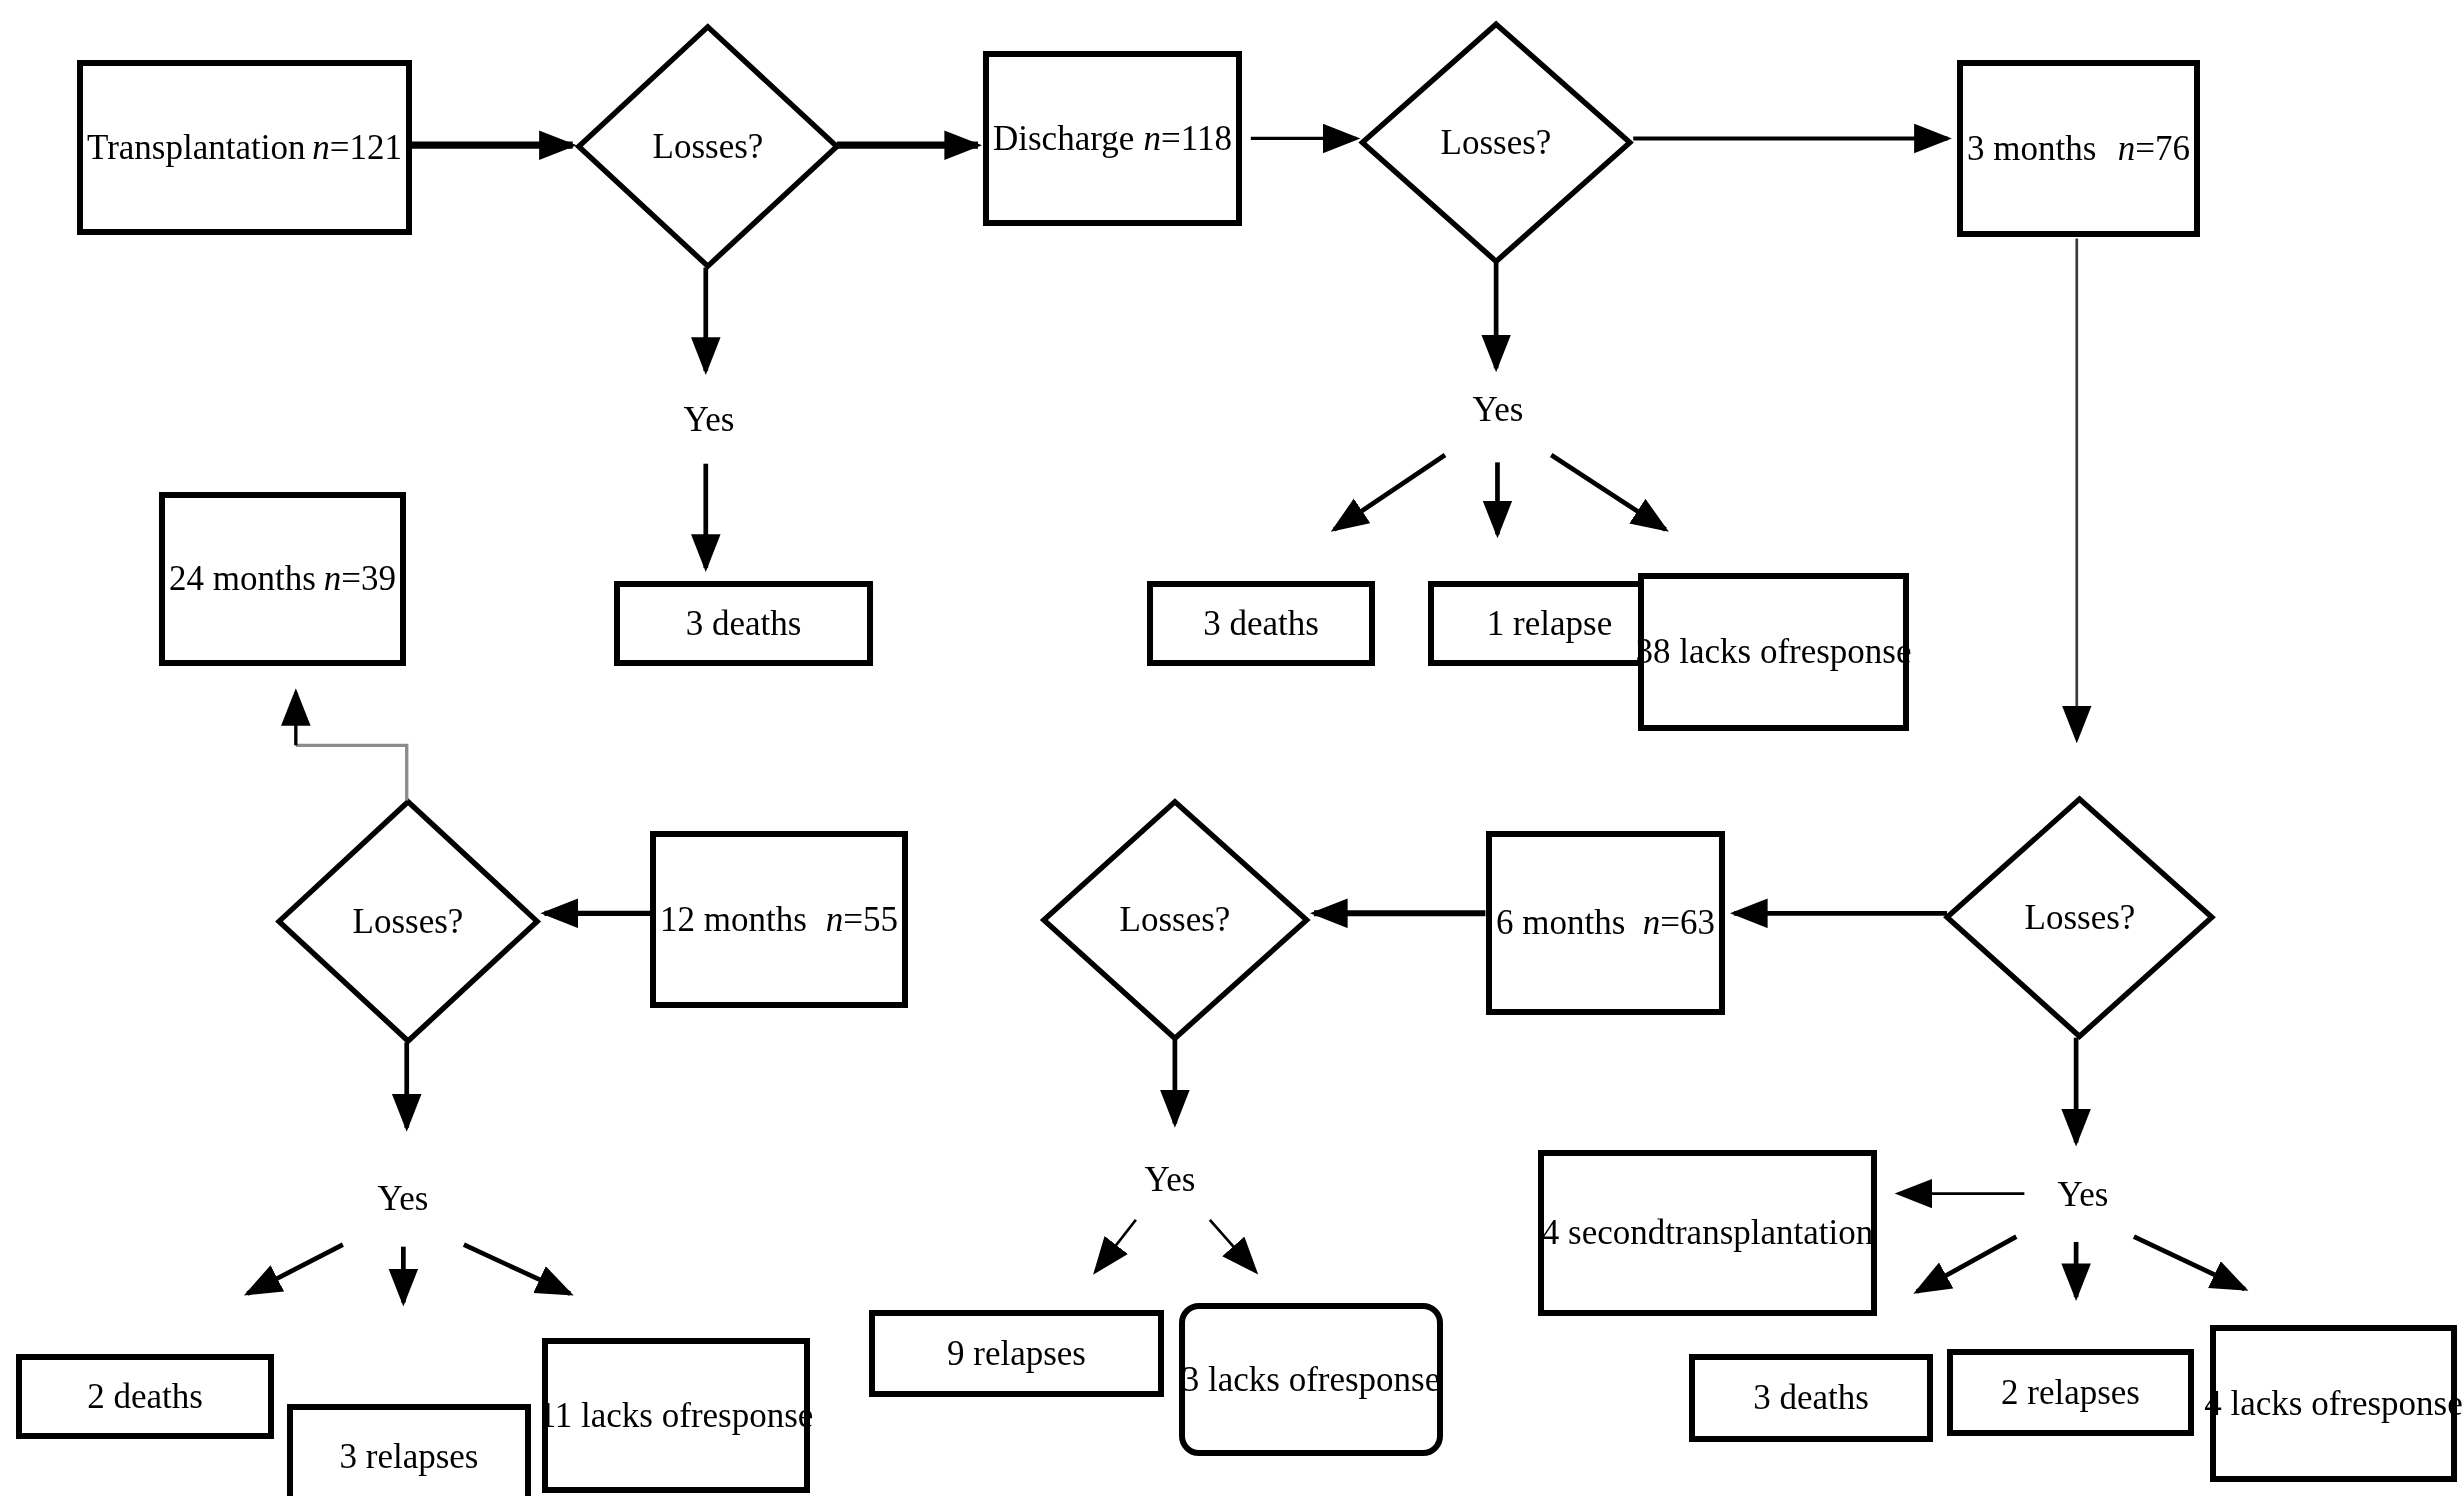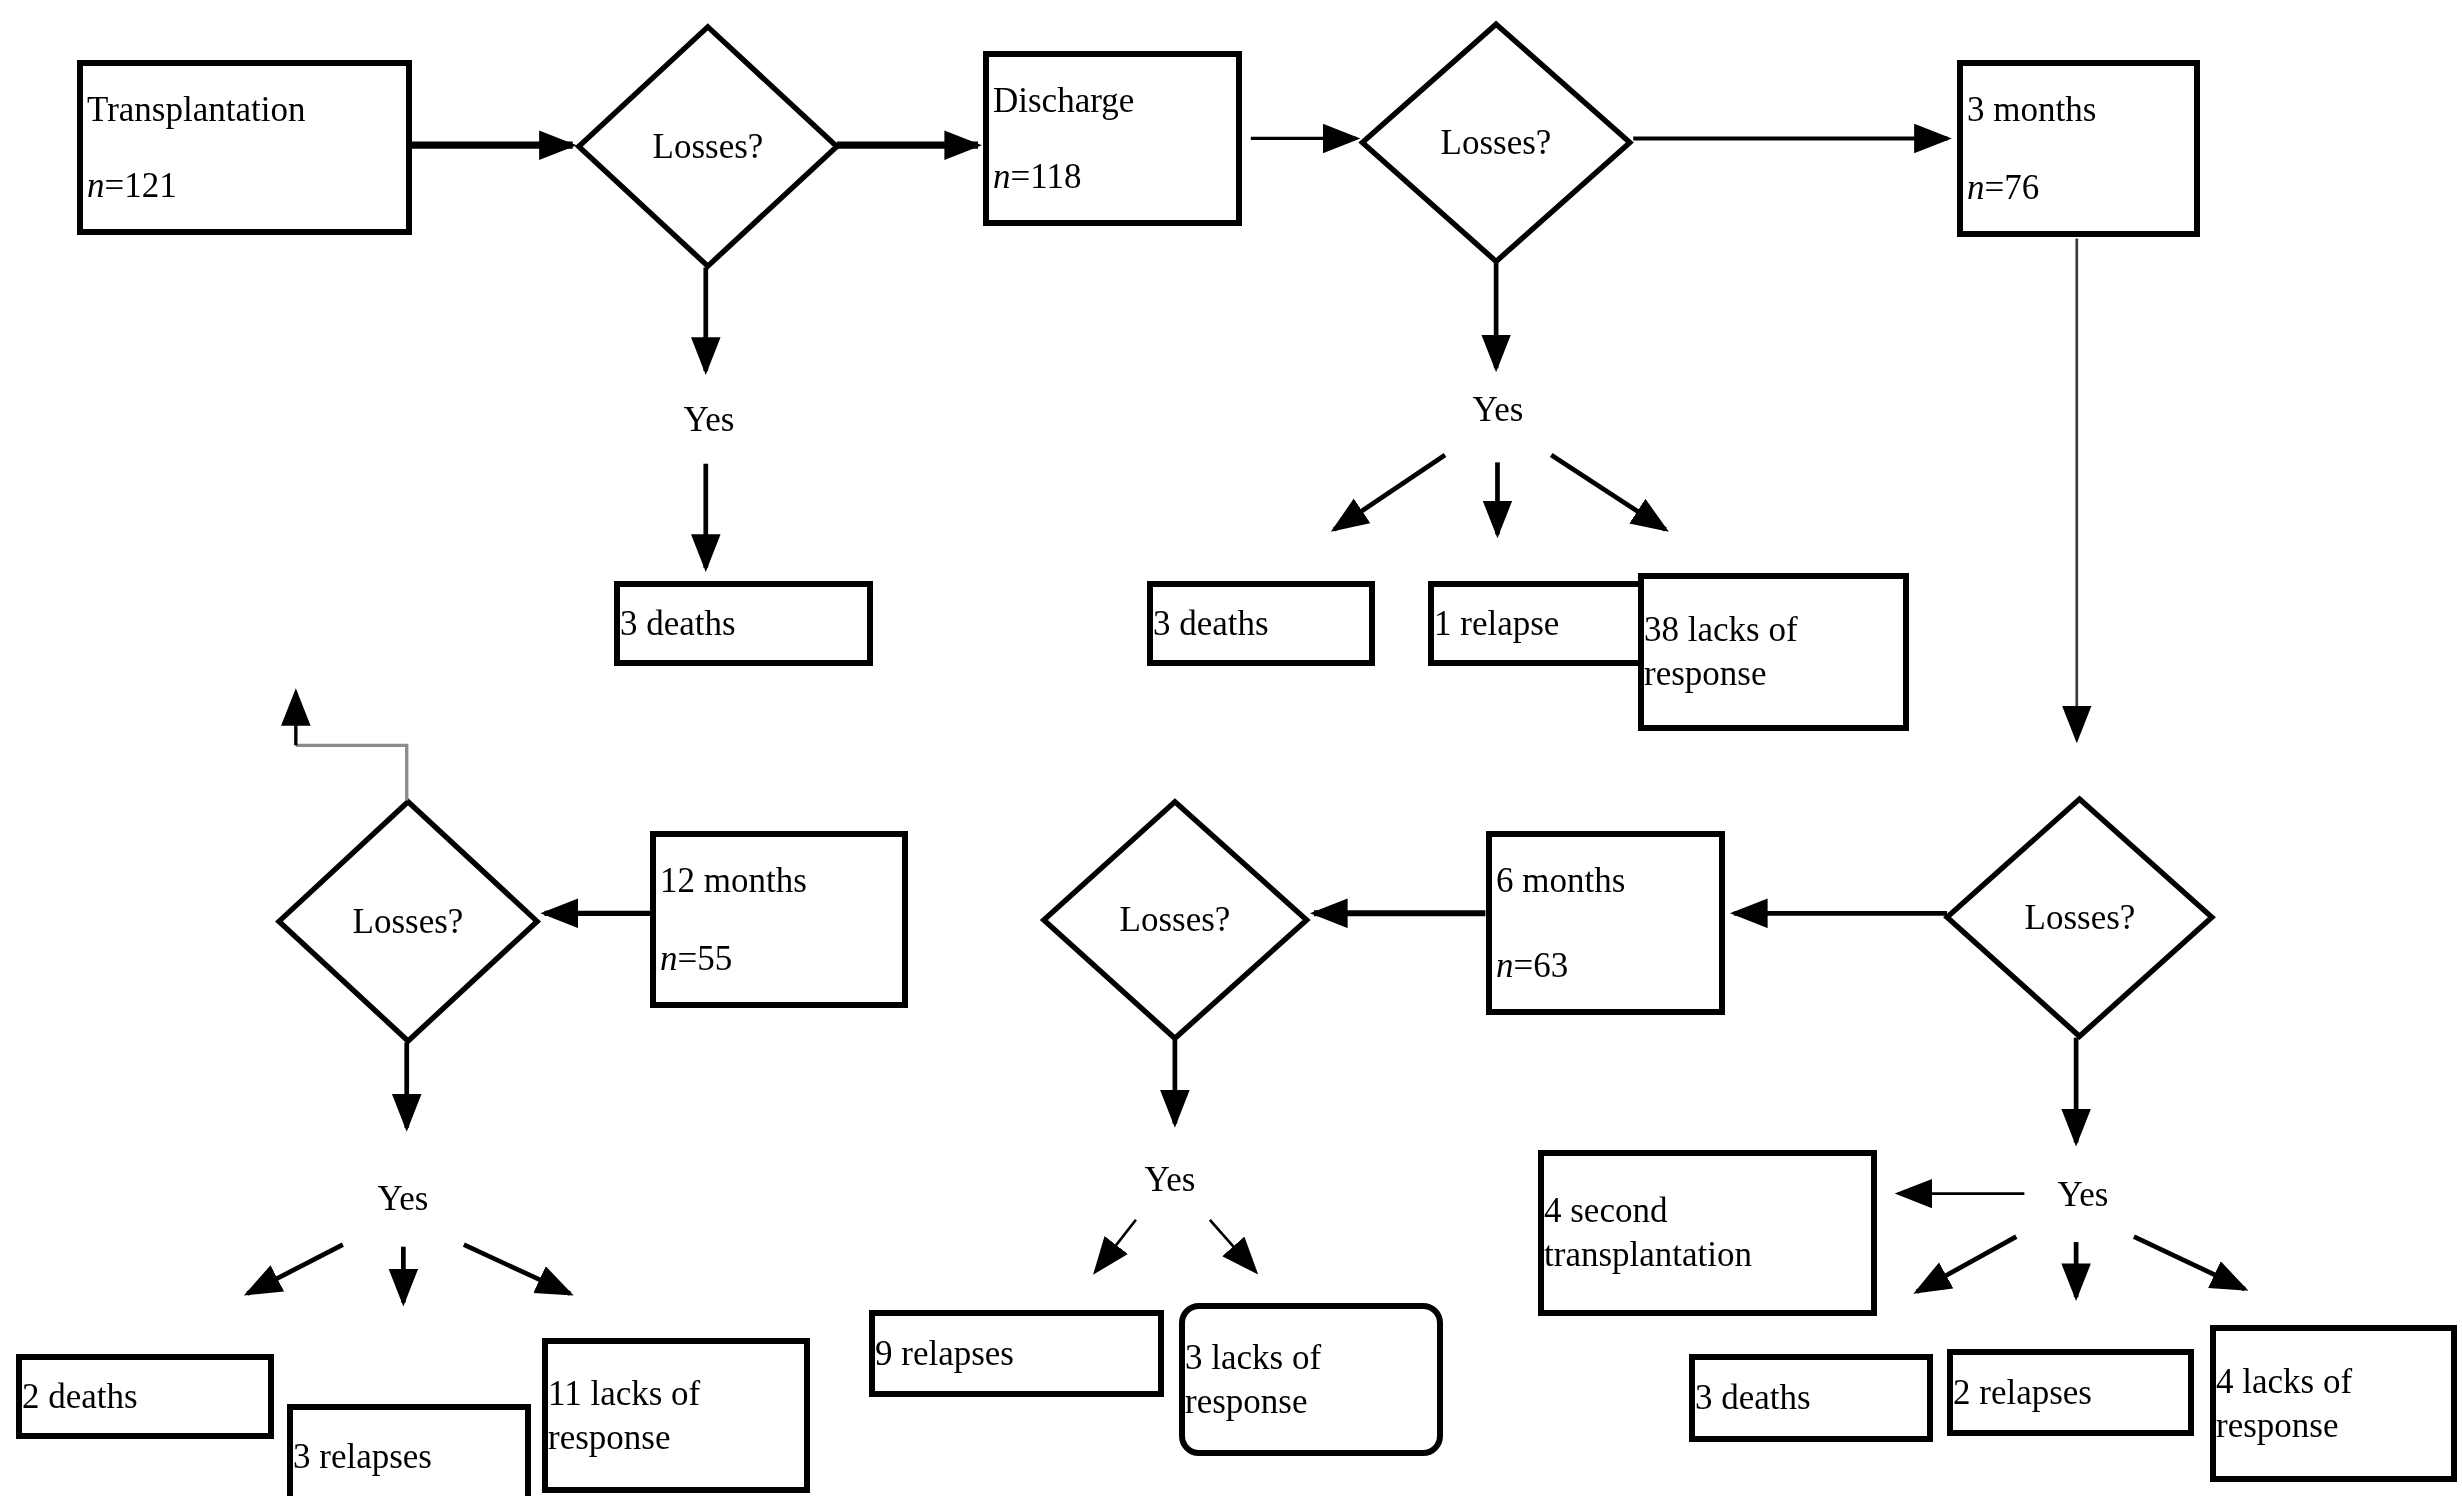--- a/index.html
+++ b/index.html
@@ -21,22 +21,22 @@
     left: 0; top: 0;
     width: 2462px;
     height: 1496px;
   }
   .box {
     position: absolute;
     box-sizing: border-box;
     background: #ffffff;
     border: 6px solid #000000;
     display: flex;
-    flex-direction: column;
-    align-items: flex-start;
+    flex-direction: row;
+    align-items: center;
     justify-content: center;
     text-align: center;
     font-size: 35px;
     line-height: 1.25;
     z-index: 2;
   }
   .box.spread {
     justify-content: space-between;
     padding: 21.5px 4px;
   }
@@ -150,20 +150,24 @@
 
   <div class="box" style="left:1428px; top:581px; width:243px; height:85px;">
     <div class="line">1 relapse</div>
   </div>
 
   <div class="box" style="left:1638px; top:573px; width:271px; height:158px;">
     <div class="line">38 lacks of</div>
     <div class="line">response</div>
   </div>
 
+  <div class="box spread" style="left:159px; top:492px; width:247px; height:174px;">
+    <div class="line">24 months</div>
+    <div class="line"><i>n</i><span>=39</span></div>
+  </div>
 
   <div class="box spread" style="left:650px; top:831px; width:258px; height:177px;">
     <div class="line">12 months</div>
     <div class="line"><i>n</i><span>=55</span></div>
   </div>
 
   <div class="box spread" style="left:1486px; top:831px; width:239px; height:184px;">
     <div class="line">6 months</div>
     <div class="line"><i>n</i><span>=63</span></div>
   </div>

